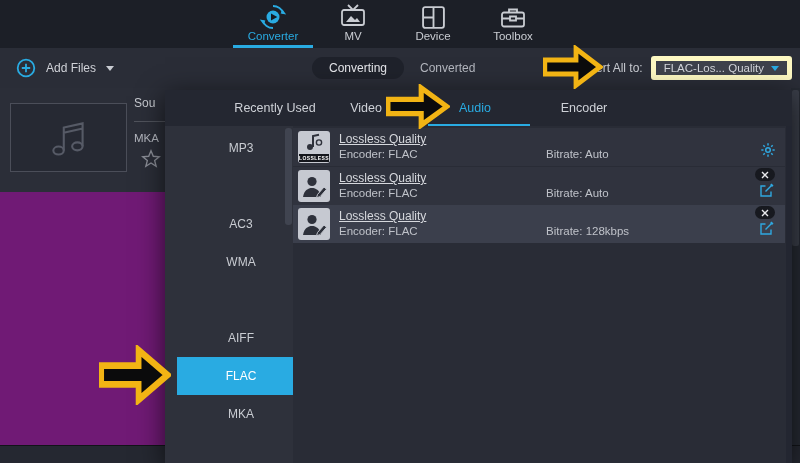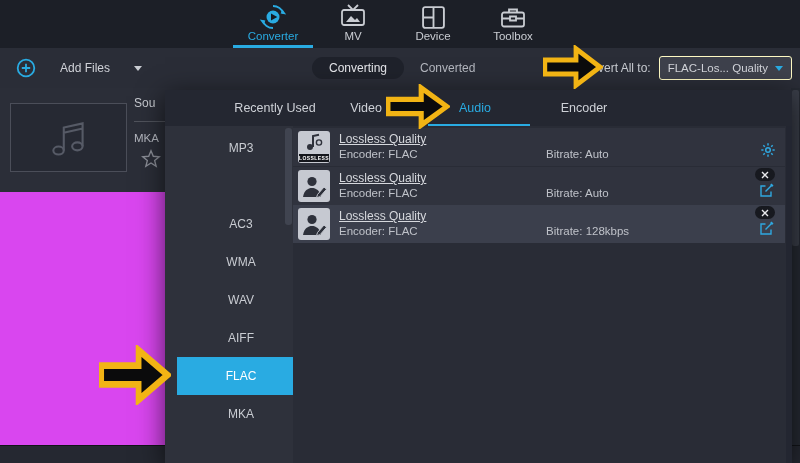--- a/index.html
+++ b/index.html
@@ -1,37 +1,37 @@
 <!DOCTYPE html>
 <html><head>
 <meta charset="utf-8">
 <style>
   html,body{margin:0;padding:0;background:#14161c;}
   *{box-sizing:border-box;font-family:"Liberation Sans","DejaVu Sans",sans-serif;}
-  #stage{position:relative;width:800px;height:463px;overflow:hidden;background:#d946ef;color:#c9ccd2;}
+  #stage{position:relative;width:800px;height:463px;overflow:hidden;background:#701a75;color:#c9ccd2;}
 
   
   .topbar{position:absolute;left:0;top:0;width:800px;height:48px;background:#1c1f27;}
   .nav-item{position:absolute;top:0;width:80px;height:48px;text-align:center;cursor:pointer;}
   .nav-item .nico{display:block;margin:3px auto 0;height:28px;}
   .nav-item .nlabel{display:block;font-size:11.5px;color:#c9ccd2;margin-top:-1px;}
   .nav-item.active .nlabel{color:#29abe2;}
   .nav-underline{position:absolute;left:233px;top:45px;width:80px;height:3px;background:#29abe2;}
 
   
   .toolbar{position:absolute;left:0;top:48px;width:800px;height:40px;background:#2a2d37;}
-  .addfiles{position:absolute;left:16px;top:0;height:40px;display:flex;align-items:center;gap:24px;cursor:pointer;}
+  .addfiles{position:absolute;left:16px;top:0;height:40px;display:flex;align-items:center;gap:10px;cursor:pointer;}
   .addfiles .lbl{font-size:12px;color:#d0d2d8;}
   .caret-down{width:0;height:0;border-left:4px solid transparent;border-right:4px solid transparent;border-top:5px solid #c9ccd2;display:inline-block;}
   .view-tabs{position:absolute;left:312px;top:0;height:40px;display:flex;align-items:center;gap:16px;}
   .pill{background:#1f222b;border-radius:11px;height:22px;line-height:22px;padding:0 17px;font-size:12px;color:#e4e5e9;cursor:pointer;}
   .plain-tab{font-size:12px;color:#b4b7bf;cursor:pointer;}
   .convert-all{position:absolute;right:8px;top:0;height:40px;display:flex;align-items:center;gap:8px;}
   .convert-all .lbl{font-size:12px;color:#c9ccd2;}
-  .dropdown{display:flex;align-items:center;gap:7px;background:#3e414c;border:1px solid #fef9c3;border-radius:3px;height:24px;padding:0 8px;cursor:pointer;}
+  .dropdown{display:flex;align-items:center;gap:7px;background:#3e414c;border:5px solid #fef9c3;border-radius:3px;height:24px;padding:0 8px;cursor:pointer;}
   .dropdown .val{font-size:11.5px;color:#d2d4da;white-space:nowrap;}
   .dropdown .caret-down{border-top-color:#29abe2;}
 
   
   .filerow{position:absolute;left:0;top:88px;width:800px;height:104px;background:#2b2e38;}
   .thumb{position:absolute;left:10px;top:15px;width:117px;height:69px;background:#262933;border:1px solid #4b4e59;display:flex;align-items:center;justify-content:center;}
   .src-text{position:absolute;left:134px;top:8px;font-size:12px;color:#c6c9cf;}
   .src-div{position:absolute;left:134px;top:33px;width:34px;height:1px;background:#50535c;}
   .fmt-text{position:absolute;left:134px;top:44px;font-size:11.5px;color:#b4b7bf;}
   .star-wrap{position:absolute;left:140px;top:60px;cursor:pointer;}
@@ -185,21 +185,20 @@
       <span class="ptab" style="left:201px;">Video</span>
       <span class="ptab active" style="left:310px;">Audio</span>
       <span class="ptab" style="left:419px;">Encoder</span>
       <div class="ptab-underline"></div>
     </div>
 
     <div class="sidebar">
       <div class="fmt-item" style="top:3px;">MP3</div>
       <div class="fmt-item" style="top:79px;">AC3</div>
       <div class="fmt-item" style="top:117px;">WMA</div>
-      <div class="fmt-item" style="top:155px;">WAV</div>
       <div class="fmt-item" style="top:193px;">AIFF</div>
       <div class="fmt-item selected" style="top:231px;">FLAC</div>
       <div class="fmt-item" style="top:269px;">MKA</div>
       <div class="side-scroll-thumb" style="top:2px;"></div>
 
     </div>
 
     <div class="plist">
       <div class="plist-scroll"></div>
 

